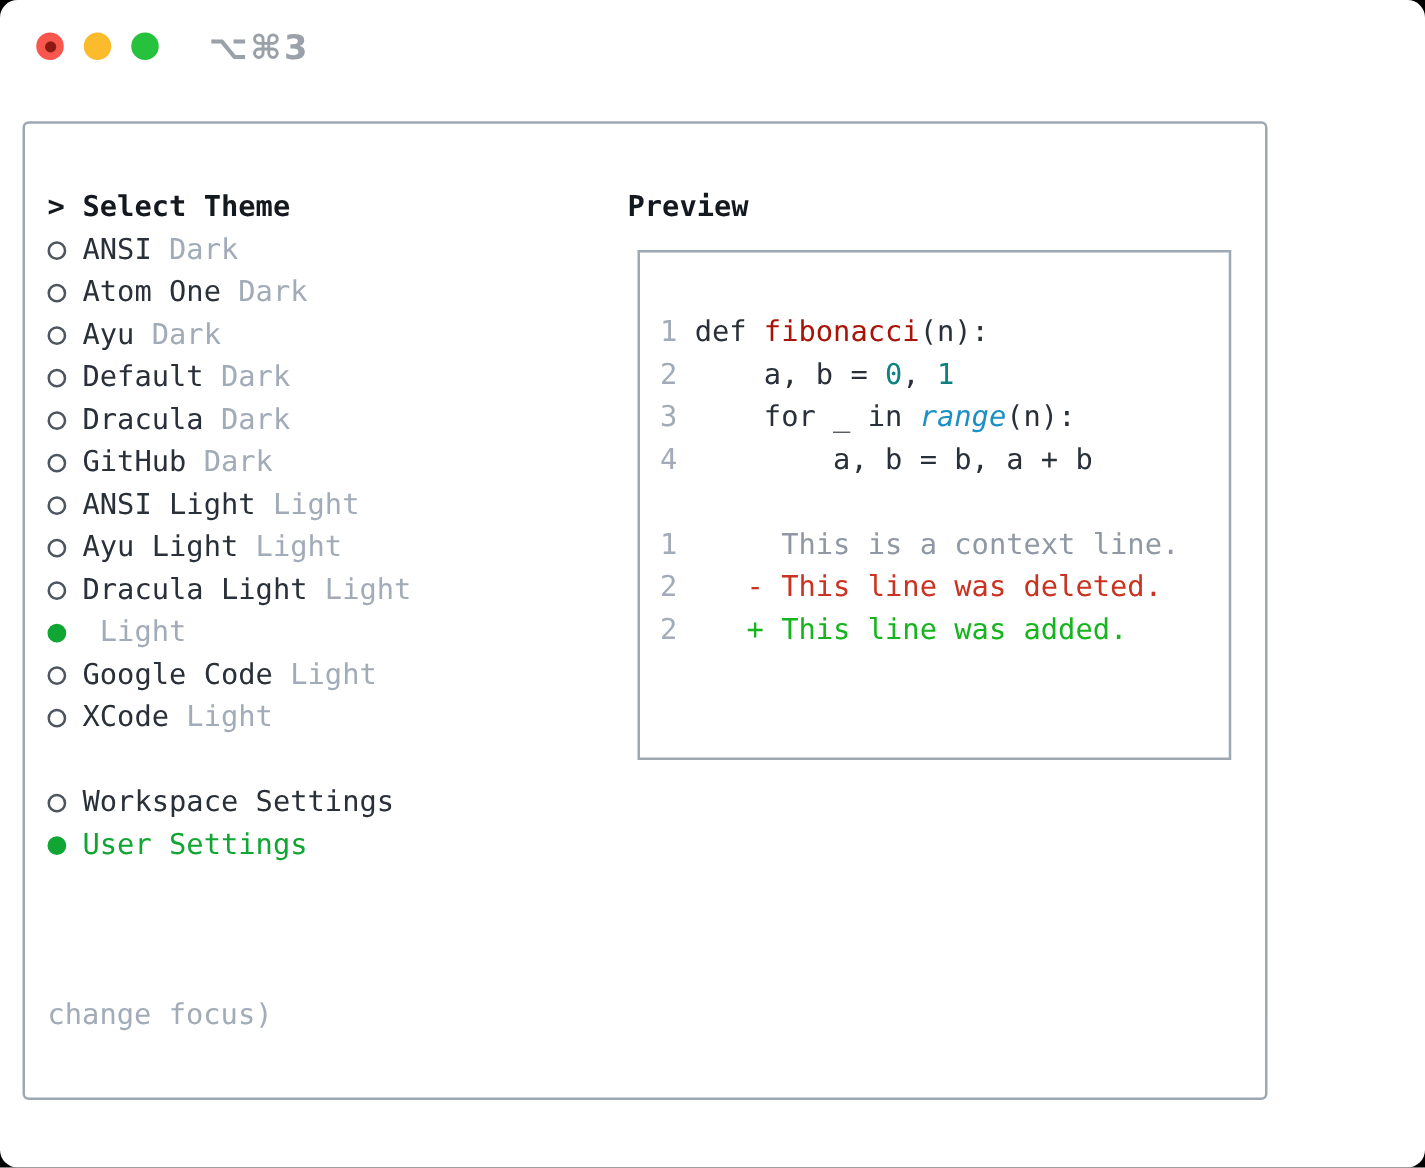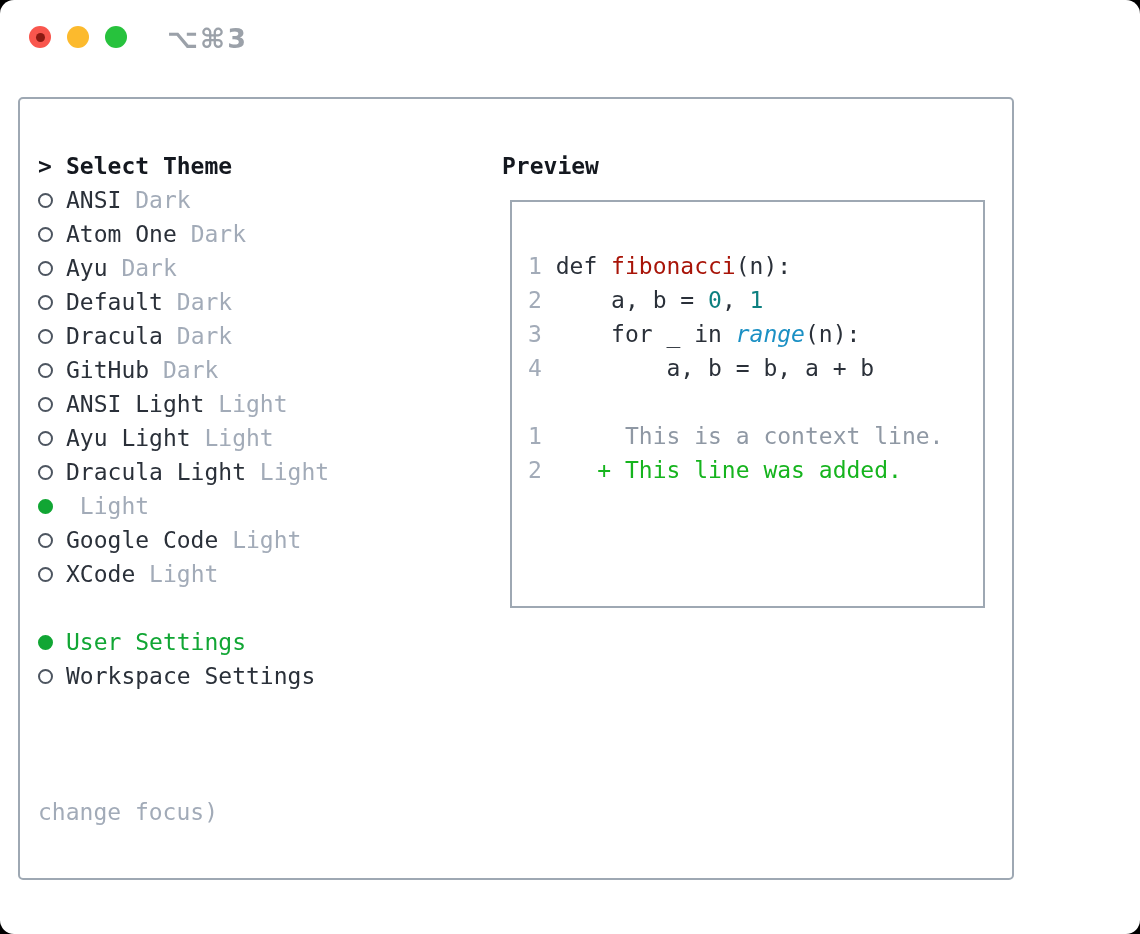--- a/index.html
+++ b/index.html
@@ -100,22 +100,22 @@
           <div class="row"><span class="pfx"><span class="radio"></span></span><span class="nm">Dracula Light</span><span class="variant"> Light</span></div>
           <div class="row"><span class="pfx"><span class="radio on"></span></span><span class="variant"> Light</span></div>
           <div class="row"><span class="pfx"><span class="radio"></span></span><span class="nm">Google Code</span><span class="variant"> Light</span></div>
           <div class="row"><span class="pfx"><span class="radio"></span></span><span class="nm">XCode</span><span class="variant"> Light</span></div>
         </div>
 
       <div class="spacer34"></div>
 
 
       <div id="apply-list">
+          <div class="row"><span class="pfx"><span class="radio"></span></span><span class="nm">Workspace Settings</span></div>
           <div class="row"><span class="pfx"><span class="radio on"></span></span><span class="nm sel">User Settings</span></div>
-          <div class="row"><span class="pfx"><span class="radio"></span></span><span class="nm">Workspace Settings</span></div>
         </div>
 
       <div class="spacer34"></div>
 
       <div class="hint">
         <div>change focus)</div>
       </div>
     </div>
 
     <div class="col-right">
@@ -123,19 +123,20 @@
         <span class="hdr-label">Preview</span>
       </div>
       <div class="preview-box">
         <div id="code-block">
             <div class="code-line"><span class="tok-ln">1 </span><span class="tok-code">def </span><span class="tok-fn">fibonacci</span><span class="tok-code">(n):</span></div>
             <div class="code-line"><span class="tok-ln">2 </span><span class="tok-code">    a, b = </span><span class="tok-num">0</span><span class="tok-code">, </span><span class="tok-num">1</span></div>
             <div class="code-line"><span class="tok-ln">3 </span><span class="tok-code">    for _ in </span><span class="tok-bi">range</span><span class="tok-code">(n):</span></div>
             <div class="code-line"><span class="tok-ln">4 </span><span class="tok-code">        a, b = b, a + b</span></div>
             <div class="code-line"></div>
             <div class="code-line"><span class="tok-ln">1      </span><span class="tok-ctx">This is a context line.</span></div>
+            <div class="code-line"><span class="tok-ln">2    </span><span class="tok-del">- This line was deleted.</span></div>
             <div class="code-line"><span class="tok-ln">2    </span><span class="tok-add">+ This line was added.</span></div>
           </div>
       </div>
     </div>
 
   </div>
 </div>
 
 </body></html>

